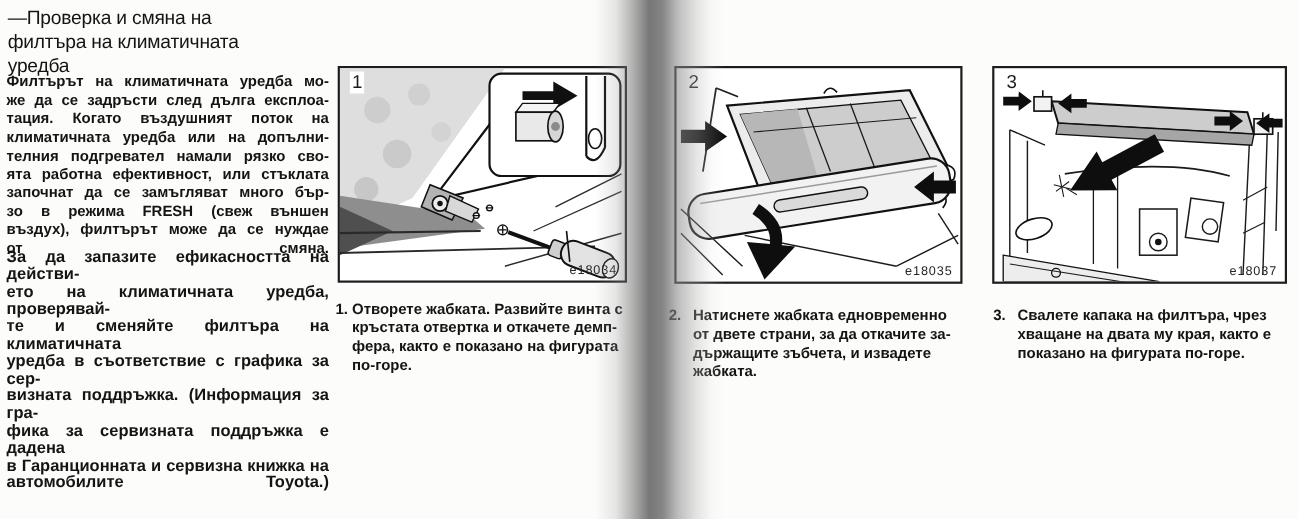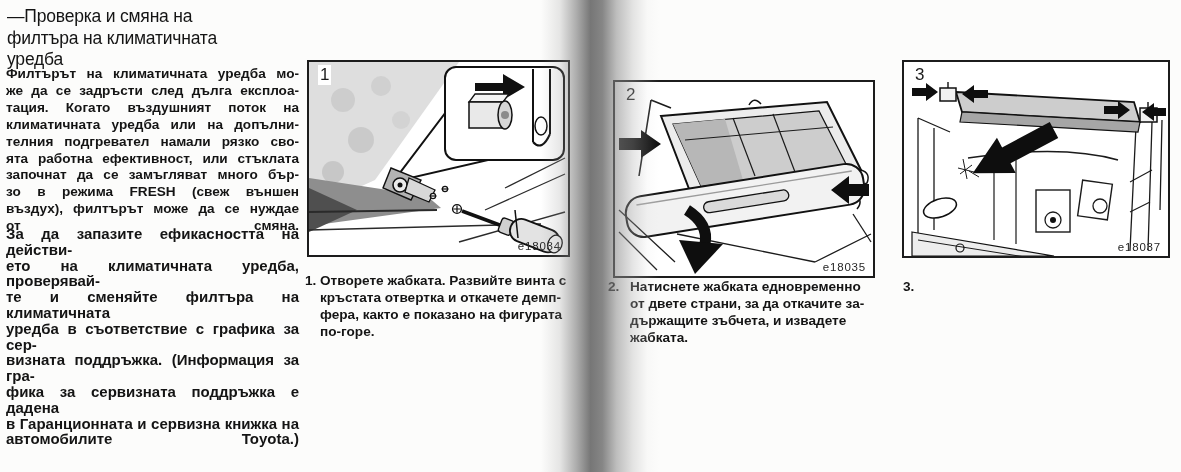--- a/index.html
+++ b/index.html
@@ -25,21 +25,21 @@
   .para2 {
     position: absolute; left: 6px; top: 226px; width: 293px;
     font-size: 15px; line-height: 15.8px;
     text-align: justify; text-align-last: justify;
   }
   .figure {
     position: absolute; background: #ffffff;
     border: 2px solid #1c1c1c;
   }
   .fig1 { left: 307px; top: 60px; width: 263px; height: 197px; }
-  .fig2 { left: 613px; top: 60px; width: 262px; height: 198px; margin-top: 20px; }
+  .fig2 { left: 613px; top: 60px; width: 262px; height: 198px; }
   .fig3 { left: 902px; top: 60px; width: 268px; height: 198px; }
   .figure svg { position: absolute; left: 0; top: 0; width: 100%; height: 100%; }
   .fig-label {
     position: absolute; left: 9px; top: 3px; z-index: 3;
     font-size: 17px; font-weight: 400; color: #1b1b1b;
     background: #fff; padding: 0 2px;
   }
   .fig-code {
     position: absolute; right: 7px; bottom: 3px; z-index: 3;
     font-size: 11.5px; font-weight: 400; letter-spacing: 0.8px; color: #262626;
@@ -240,15 +240,18 @@
 </div>
 <div class="caption cap2">
   <span class="cap-num">2.</span>
   <span class="cap-text">Натиснете жабката едновременно
 от двете страни, за да откачите за-
 държащите зъбчета, и извадете
 жабката.</span>
 </div>
 <div class="caption cap3">
   <span class="cap-num">3.</span>
+  <span class="cap-text">Свалете капака на филтъра, чрез
+хващане на двата му края, както е
+показано на фигурата по-горе.</span>
 </div>
 
 <div class="gutter"></div>
 
 </body></html>

